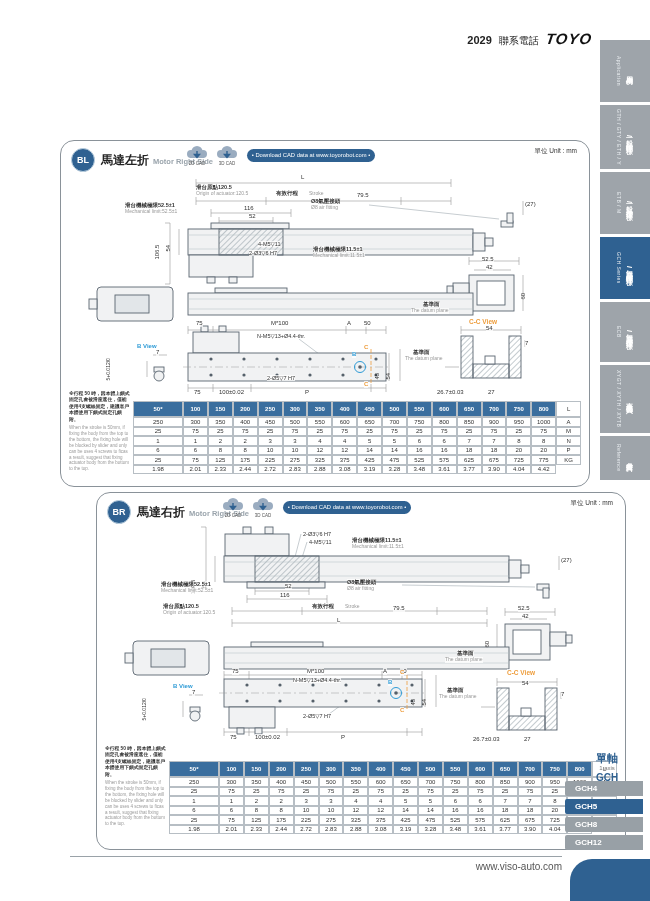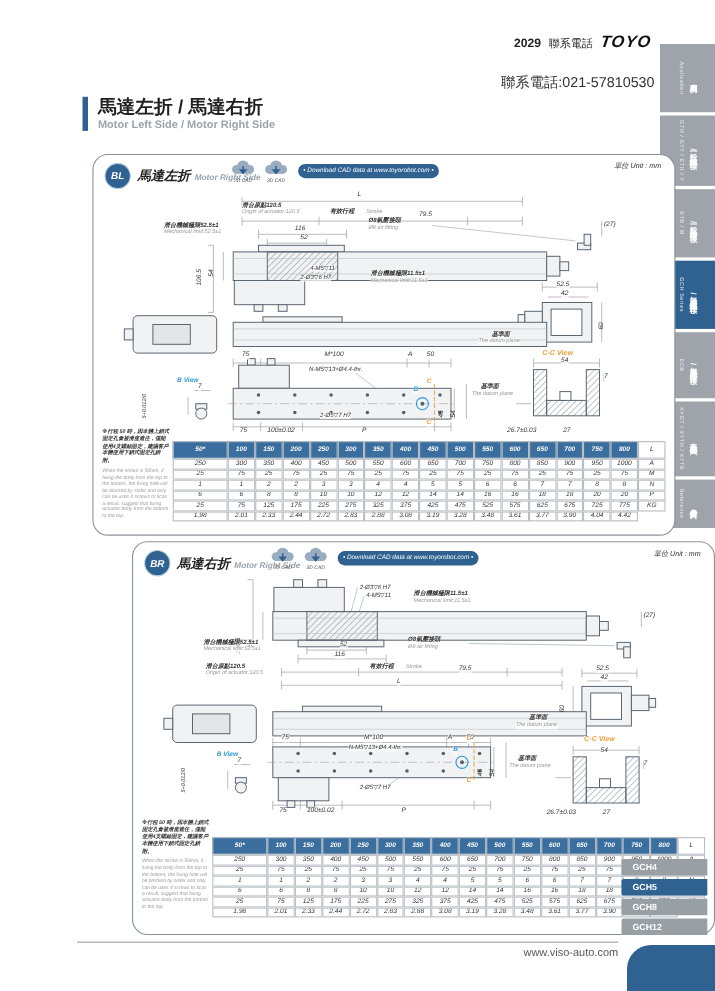--- a/index.html
+++ b/index.html
@@ -13,21 +13,21 @@
   .phone{position:absolute;right:55px;top:66px;font-size:13px;color:#333;}
   .pg-title{position:absolute;left:75px;top:88px;border-left:5px solid #2F6191;padding-left:9px;}
   .pg-title .t1{font-size:17px;font-weight:bold;color:#222;line-height:1.15;}
   .pg-title .t2{font-size:10px;font-weight:bold;color:#9aa4ac;}
   
   .stab{position:absolute;left:600px;width:50px;background:#9EA4AA;display:flex;align-items:center;justify-content:center;gap:2px;cursor:pointer;}
   .stab.active{background:#2F6191;}
   .stab .vzh{writing-mode:vertical-rl;font-size:7px;font-weight:bold;color:#fff;letter-spacing:1px;}
   .stab .ven{writing-mode:vertical-rl;font-size:5px;color:#e8ecef;letter-spacing:.5px;}
   
-  .panel{position:absolute;left:84px;width:528px;background:#fff;border:1.5px solid #8a9299;border-radius:14px;font-style:italic;}
+  .panel{position:absolute;left:60px;width:528px;background:#fff;border:1.5px solid #8a9299;border-radius:14px;}
   .badge{position:absolute;left:10px;top:7px;width:22px;height:22px;border-radius:50%;background:#2F6191;
          border:1.5px solid #b9cede;color:#fff;font-size:9px;font-weight:bold;display:flex;align-items:center;justify-content:center;}
   .ptitle{position:absolute;left:40px;top:11px;font-size:12px;font-weight:bold;color:#222;white-space:nowrap;}
   .ptitle small{font-size:7.5px;font-weight:bold;color:#9aa4ac;margin-left:4px;}
   .cloud{position:absolute;top:4px;width:32px;text-align:center;}
   .cloud svg{display:block;margin:0 auto;}
   .cloud .clab{font-size:4.5px;color:#555;margin-top:1px;}
   .pill{position:absolute;top:8px;width:128px;height:13px;background:#2F6191;border-radius:7px;color:#fff;
         font-size:5.8px;line-height:13px;text-align:center;white-space:nowrap;cursor:pointer;}
   .unit{position:absolute;right:12px;top:6px;font-size:6.5px;color:#333;}
@@ -65,25 +65,20 @@
 </style>
 </head>
 <body>
 
 <div id="page">
 
   <div class="cat-head">
     <span class="cat-year">2029</span>
     <span class="cat-name">聯系電話</span>
     <span class="brand">TOYO</span>
-  </div>
-  <div class="phone">聯系電話:021-57810530</div>
-  <div class="pg-title">
-    <div class="t1">馬達左折 / 馬達右折</div>
-    <div class="t2">Motor Left Side / Motor Right Side</div>
   </div>
 
   <div class="stab" style="top:40px;height:62px;">
     <span class="ven">Application</span>
     <span class="vzh">應用例</span>
   </div>
   <div class="stab" style="top:105px;height:64px;">
     <span class="ven">GTH / GTY / ETH / Y</span>
     <span class="vzh">一般/螺桿仕樣</span>
   </div>
@@ -749,20 +744,25 @@
         <div class="tc">3.28</div>
         <div class="tc">3.48</div>
         <div class="tc">3.61</div>
         <div class="tc">3.77</div>
         <div class="tc">3.90</div>
         <div class="tc">4.04</div>
         <div class="tc">4.42</div>
       </div>
   </div>
 
+  <div class="smenu-title">
+    <div class="m1">單軸</div>
+    <div class="m2">1 axis</div>
+    <div class="m3">GCH</div>
+  </div>
   <div class="gbtn" style="top:781px;">GCH4</div>
   <div class="gbtn active" style="top:799px;">GCH5</div>
   <div class="gbtn" style="top:817px;">GCH8</div>
   <div class="gbtn" style="top:835px;">GCH12</div>
 
   <div class="fline"></div>
   <div class="site">www.viso-auto.com</div>
   <div class="corner"></div>
 </div>
 

